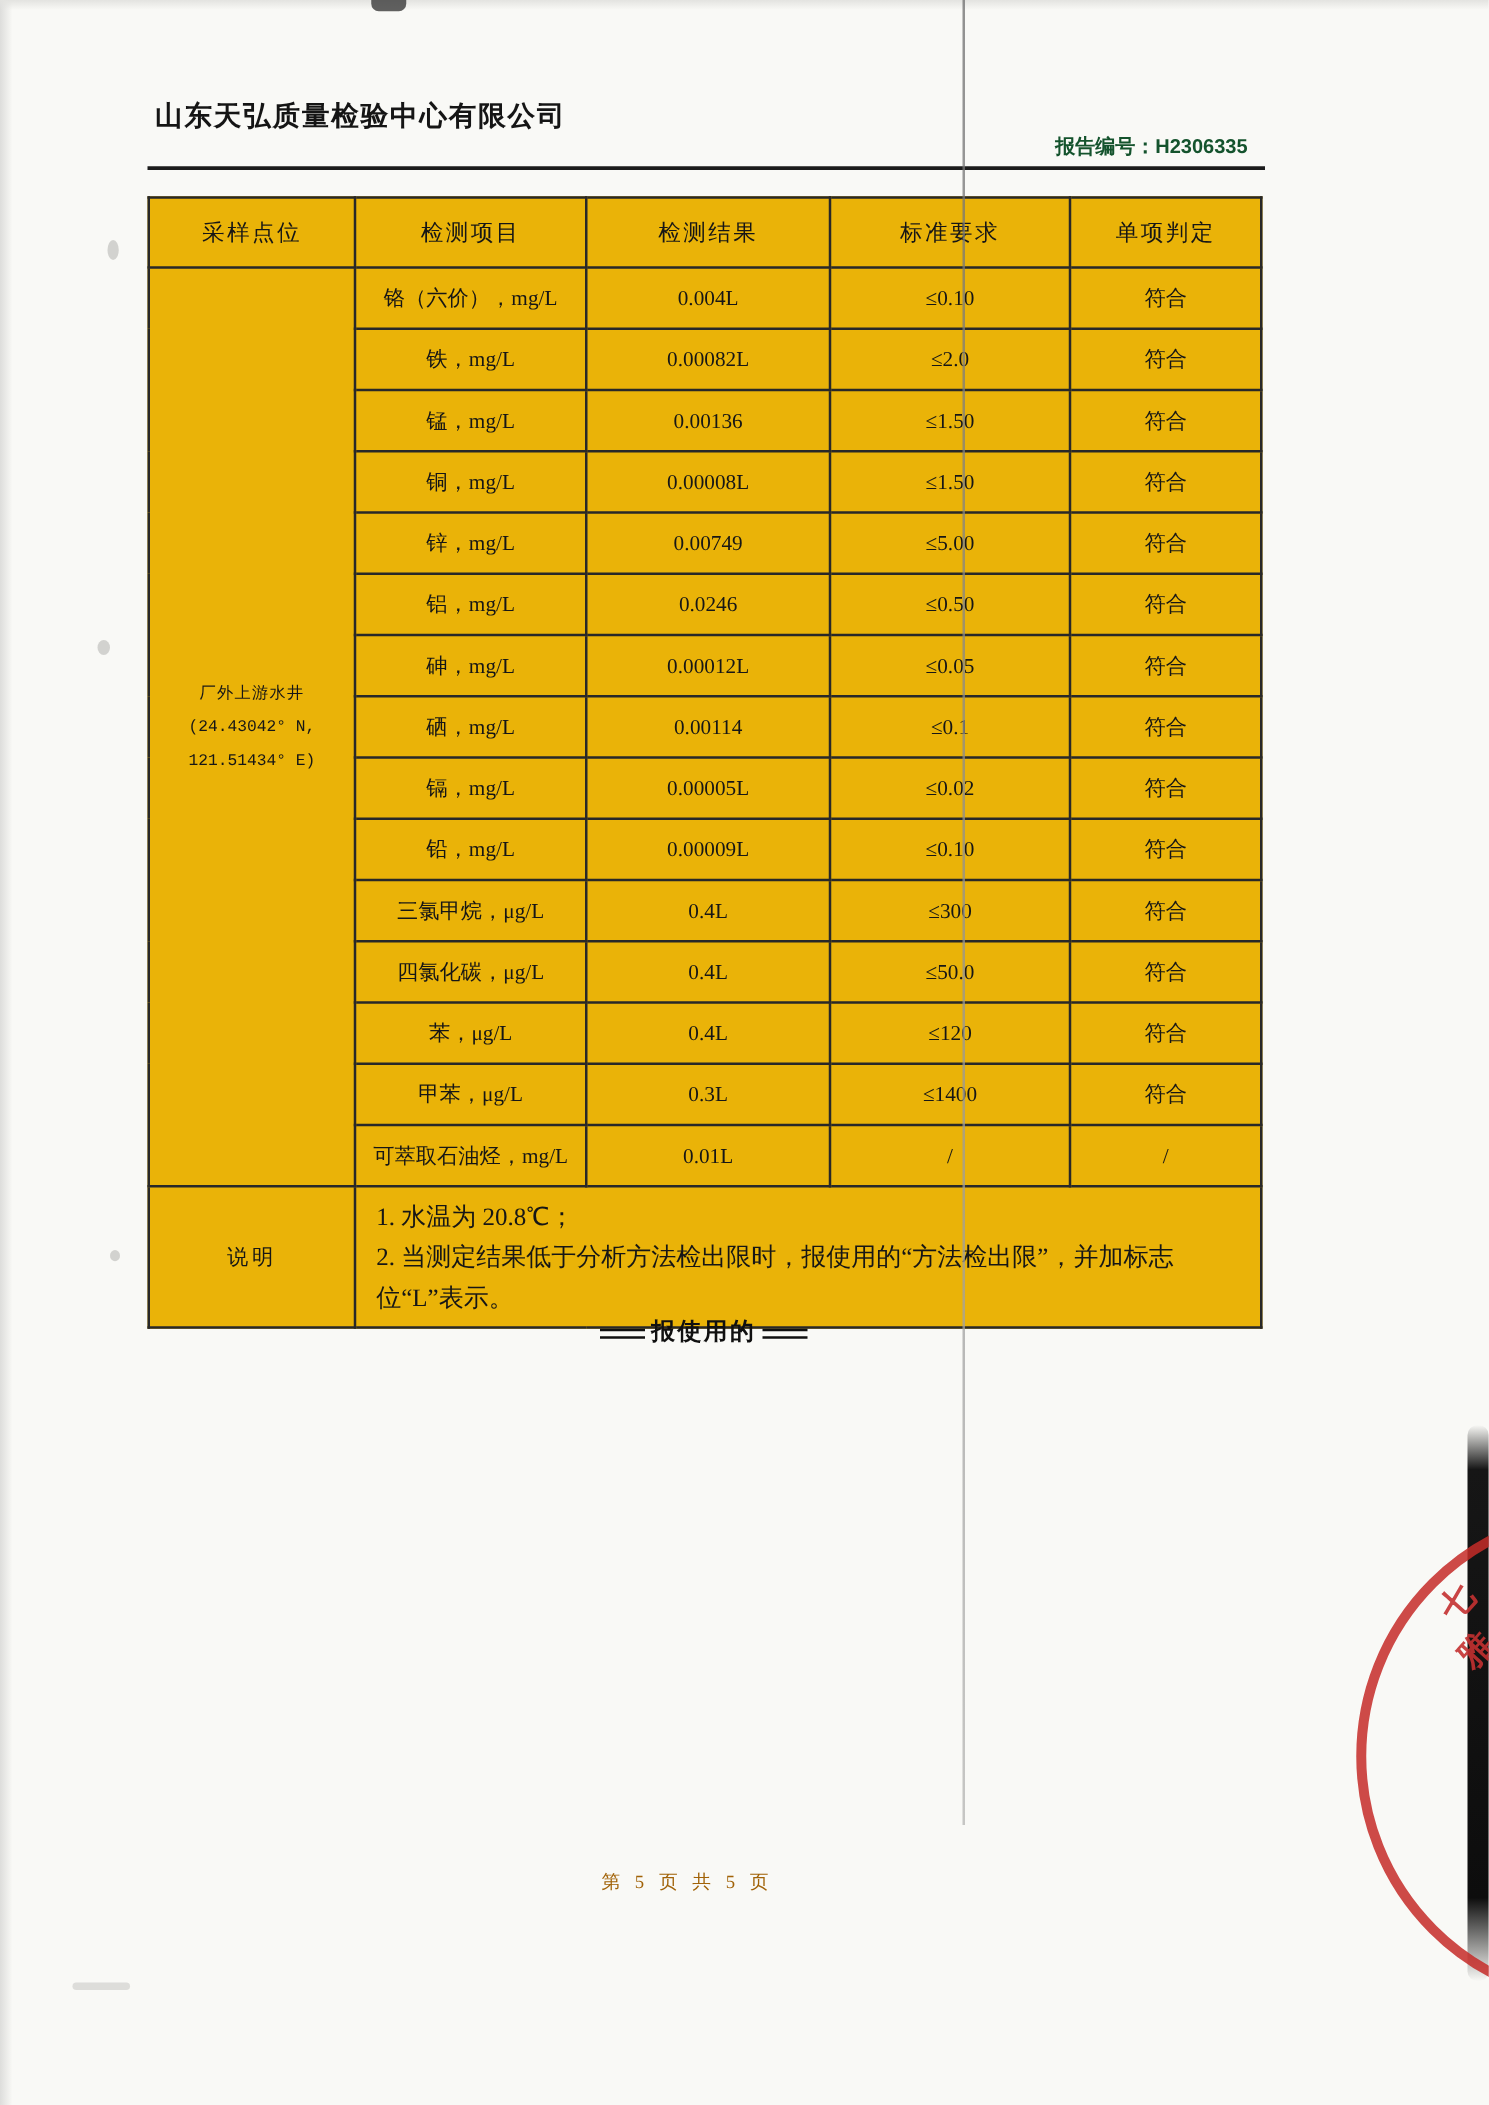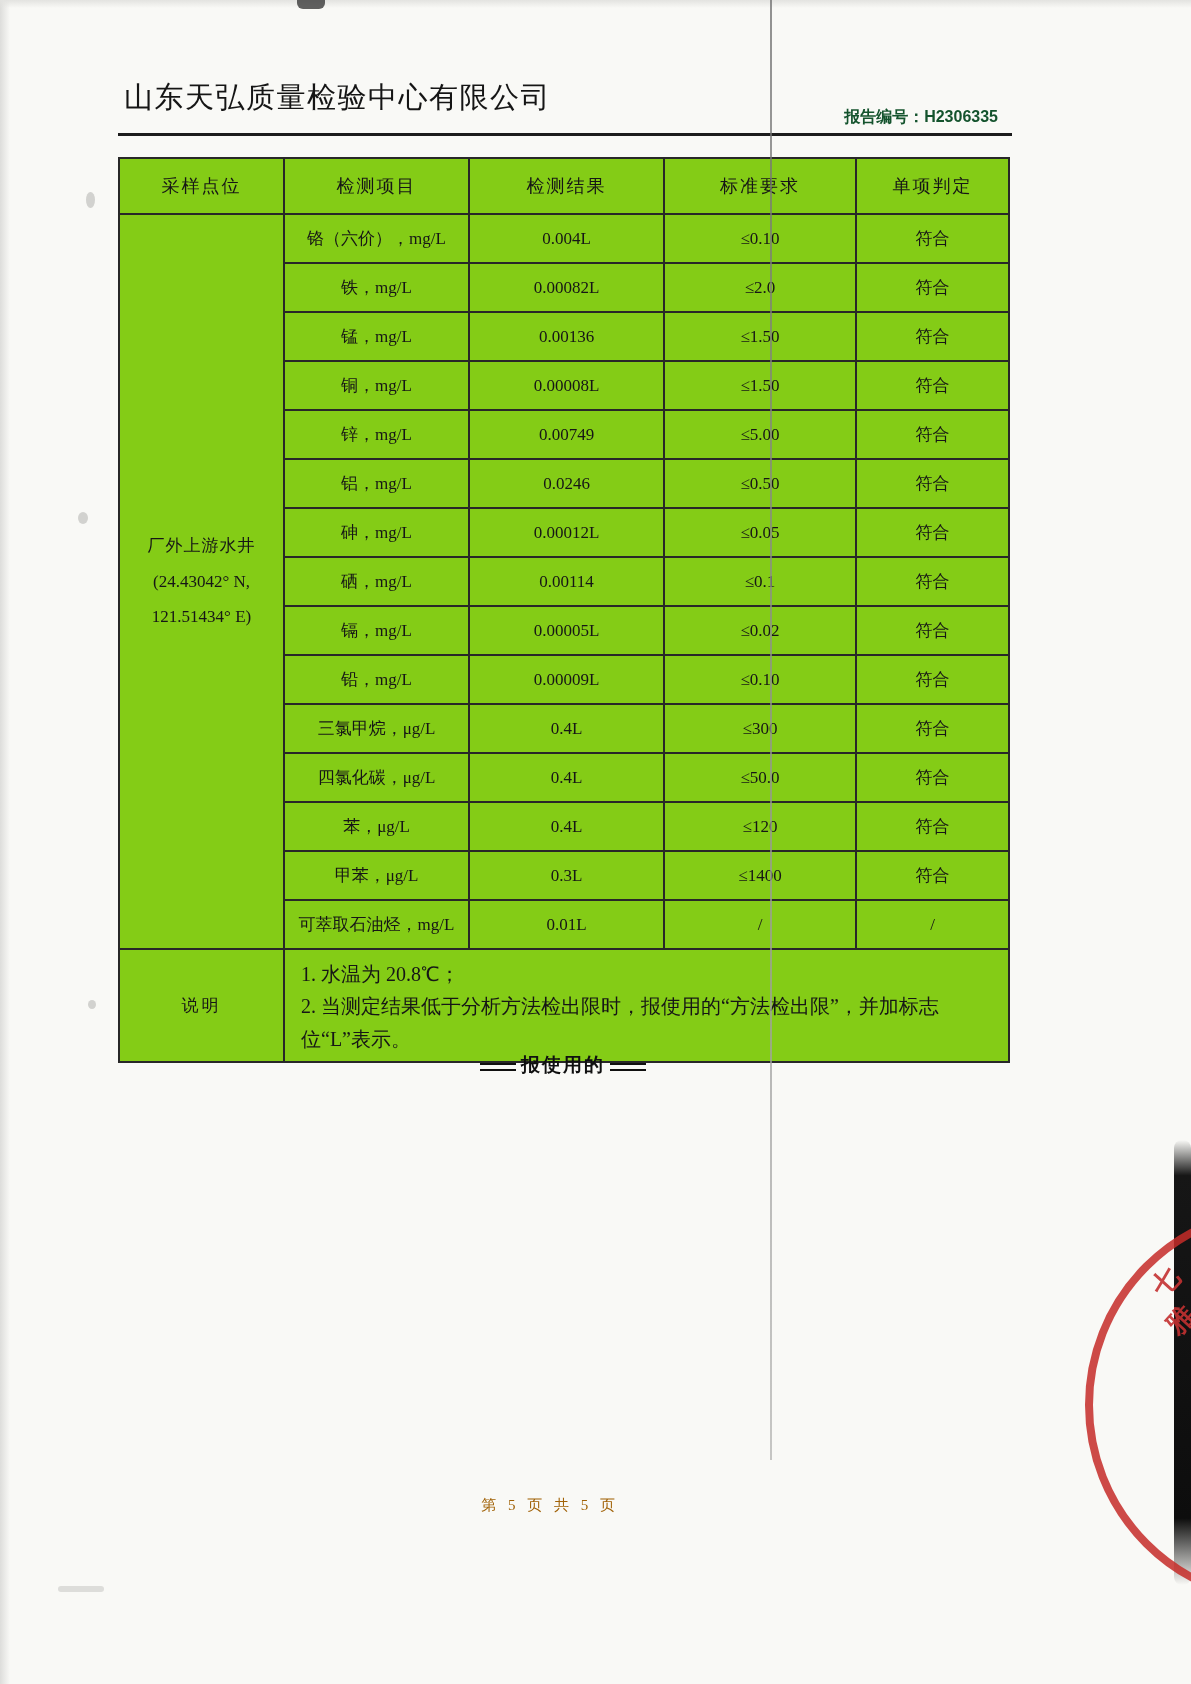--- a/index.html
+++ b/index.html
@@ -17,40 +17,40 @@
   .edge-tint-top { position:absolute; left:0; top:0; width:100%; height:8px;
     background:linear-gradient(to bottom, #e3e3e0, rgba(227,227,224,0)); }
 
   .doc-header {
     position:absolute; left:118px; top:76px; width:894px; height:60px;
     border-bottom:3px solid #1c1c1c;
   }
   .company {
     position:absolute; left:6px; top:2px;
     font-family:"Liberation Sans", sans-serif;
-    font-weight:normal; font-size:29px; letter-spacing:1.5px; color:#151515;
+    font-weight:bold; font-size:22px; letter-spacing:1.5px; color:#151515;
   }
   .report-no {
     position:absolute; right:14px; bottom:5px;
     font-family:"Liberation Sans", sans-serif;
     font-weight:bold; font-size:16px; color:#14532d;
   }
 
   table.results {
     position:absolute; left:118px; top:157px;
     border-collapse:collapse; table-layout:fixed; width:890px;
-    background:#84cc16;
+    background:#eab308;
   }
   .results th, .results td {
     border:2px solid #282828; text-align:center; vertical-align:middle;
     font-weight:normal; font-size:17px; color:#161616; padding:2px 4px;
   }
   .results th { font-size:18px; height:56px; letter-spacing:2px; }
   tr.data-row { height:49px; }
-  td.sample-cell { font-size:17px; line-height:2.1; letter-spacing:1px; }
+  td.sample-cell { font-size:13px; line-height:2.1; letter-spacing:1px;font-family:Liberation Mono, monospace; }
   td.sample-cell .coord { letter-spacing:0; }
   tr.note-row { height:88px;border-radius:13px; }
   td.note-cell {
     text-align:left; padding:8px 14px 6px 16px;
     font-size:20px; line-height:1.62;
   }
   td.note-label { letter-spacing:3px; }
 
   .end-line {
     position:absolute; left:118px; top:1052px; width:890px;

